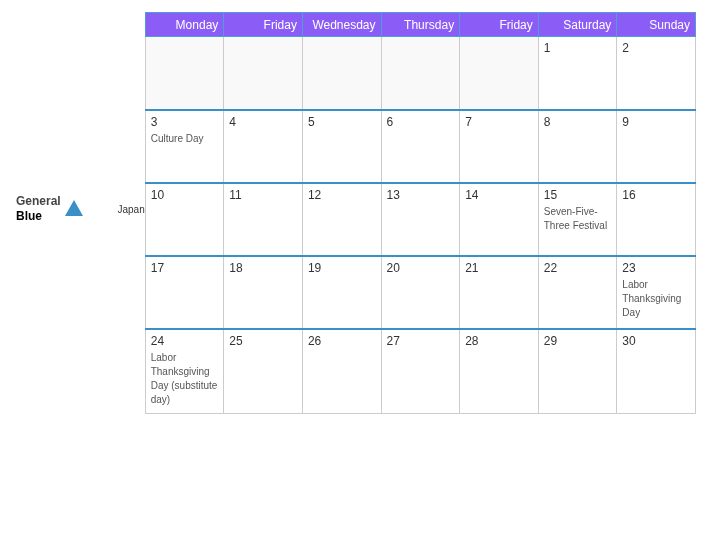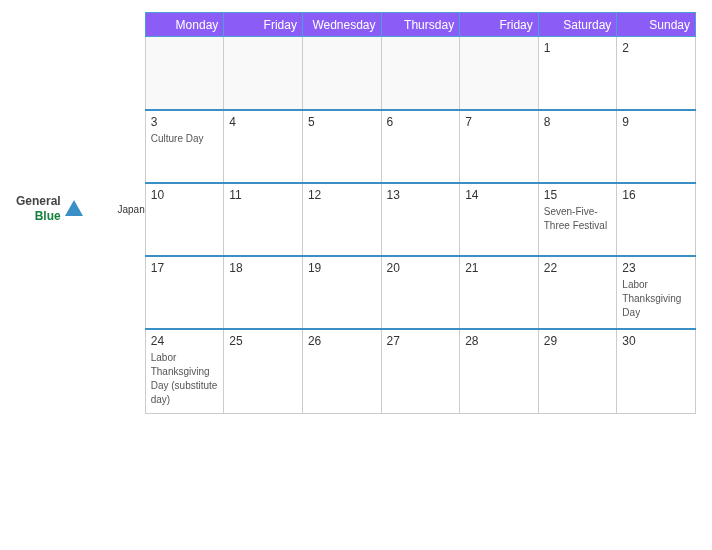--- a/index.html
+++ b/index.html
@@ -30,24 +30,23 @@
       font-weight: bold;
       color: #555;
     }
     .logo-general {
       color: #444;
       font-size: 12px;
       font-weight: bold;
       line-height: 1.1;
     }
     .logo-blue {
-      color: #15803d;
+      color: #000000;
       font-size: 12px;
       font-weight: bold;
-      text-align: right;
     }
     .logo-icon {
       width: 22px;
       height: 22px;
       margin-left: 2px;
     }
     .title {
       font-size: 28px;
       font-weight: normal;
       color: #333;

